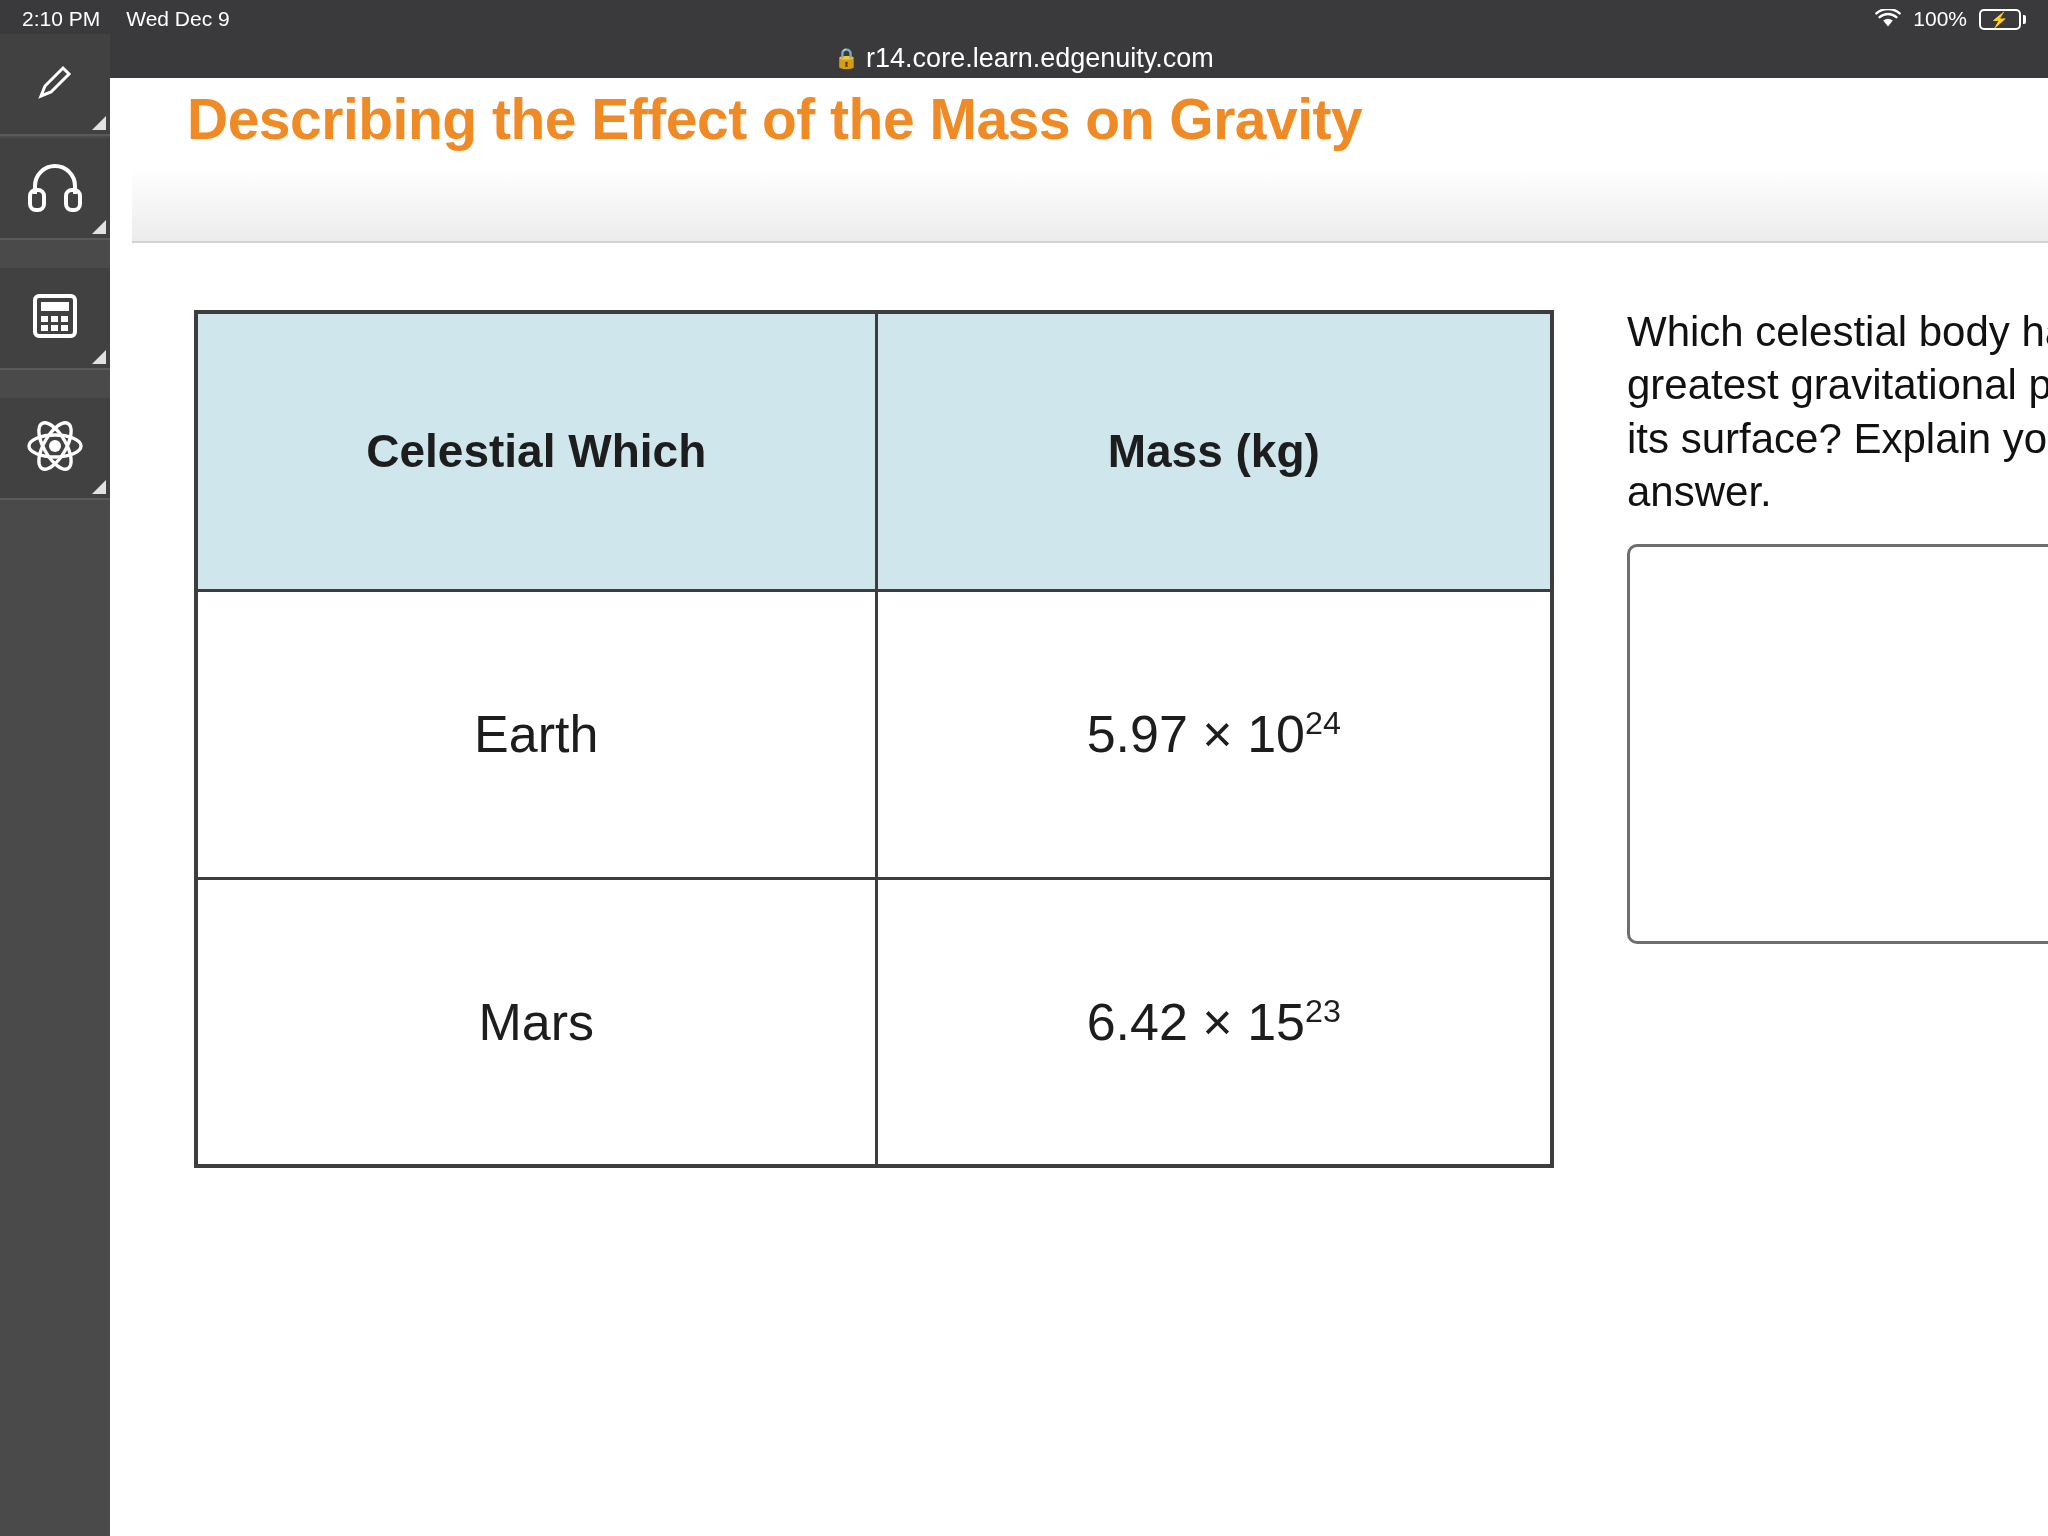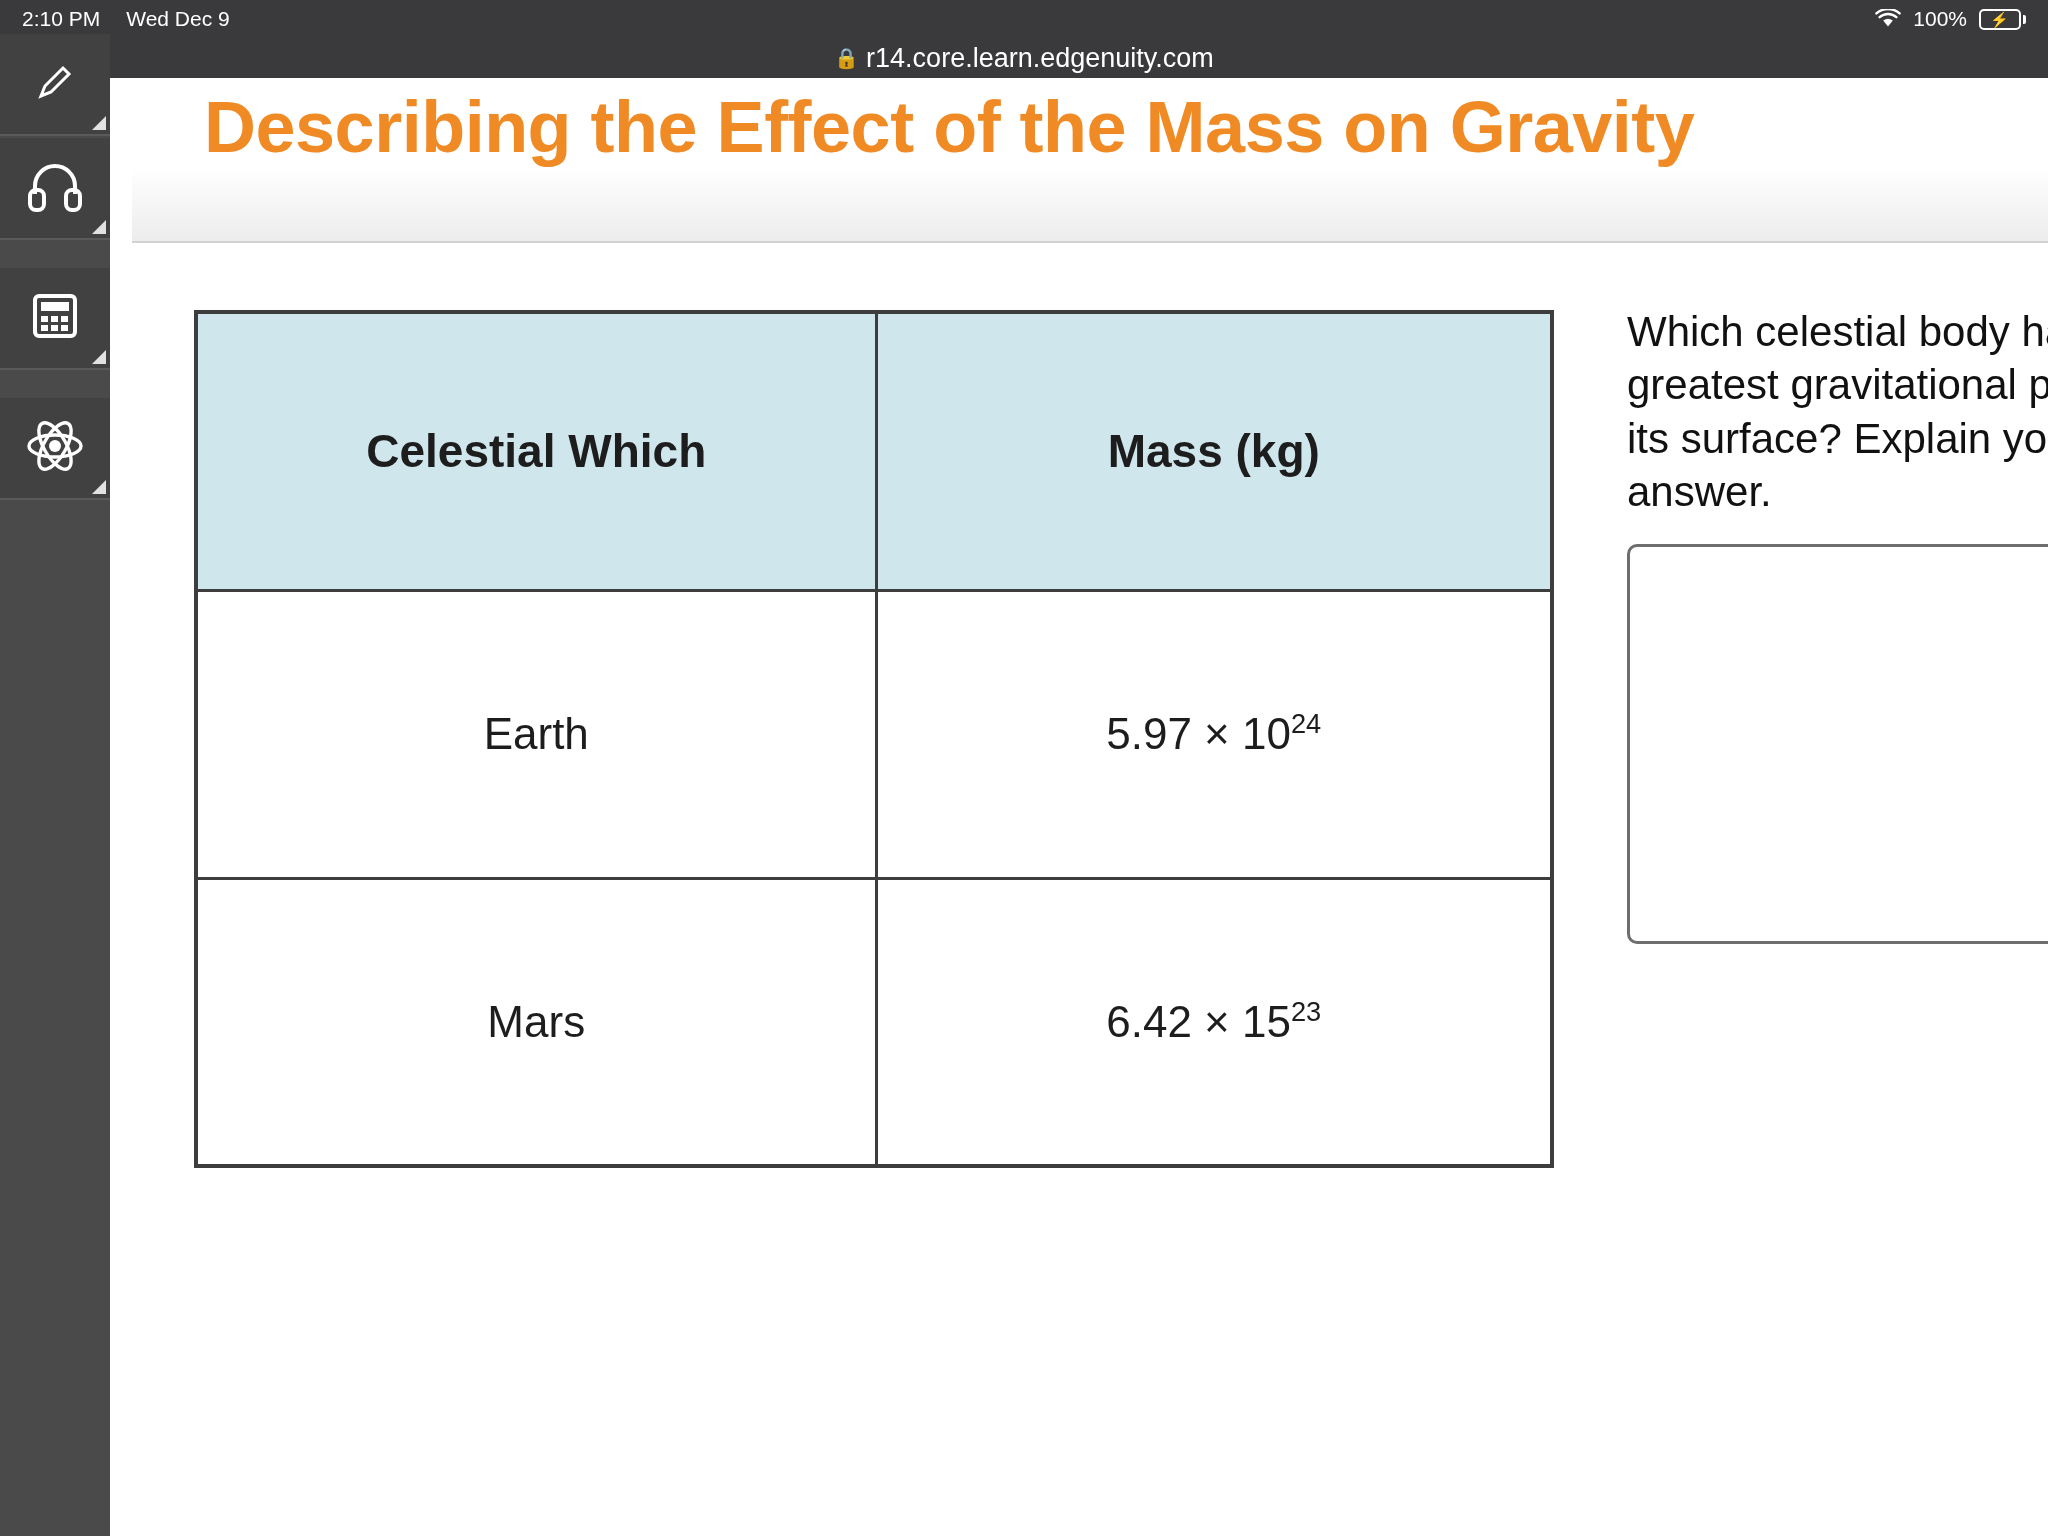--- a/index.html
+++ b/index.html
@@ -143,22 +143,22 @@
     top: 0;
     left: 132px;
     width: 1916px;
     height: 165px;
     background: linear-gradient(to bottom, #ffffff 0%, #ffffff 55%, #ececec 100%);
     border-bottom: 2px solid #d2d2d2;
   }
   .lesson-title {
     position: absolute;
     top: 8px;
-    left: 72px;
-    font-size: 72px;
+    left: 55px;
+    font-size: 57px;
     font-weight: bold;
     color: #f08a24;
     white-space: nowrap;
     letter-spacing: -0.5px;
   }
 
   
   .content {
     position: absolute;
     top: 167px;
@@ -176,21 +176,21 @@
     width: 1360px;
     border-collapse: collapse;
     border: 4px solid #3d3d3d;
     table-layout: fixed;
   }
   .data-table th,
   .data-table td {
     border: 3px solid #3d3d3d;
     text-align: center;
     color: #1d1d1d;
-    font-size: 44px;
+    font-size: 52px;
   }
   .data-table th {
     background: #cfe6ec;
     height: 278px;
     font-weight: bold;
     font-size: 46px;
     line-height: 1.28;
   }
   .data-table td {
     background: #ffffff;

